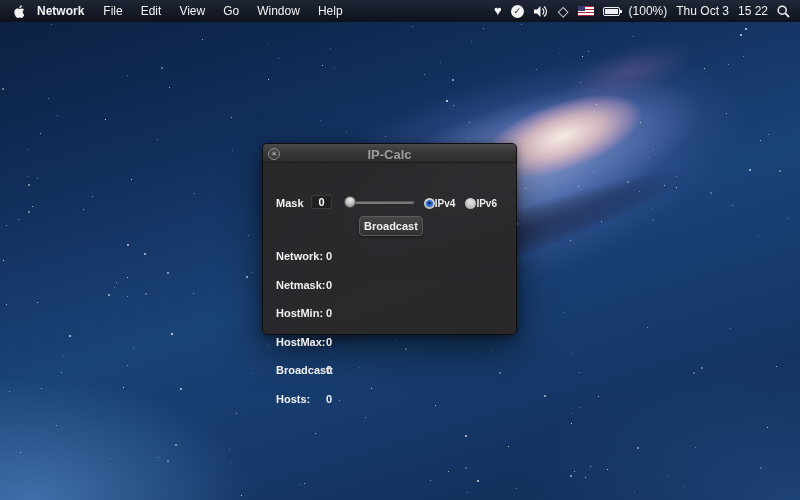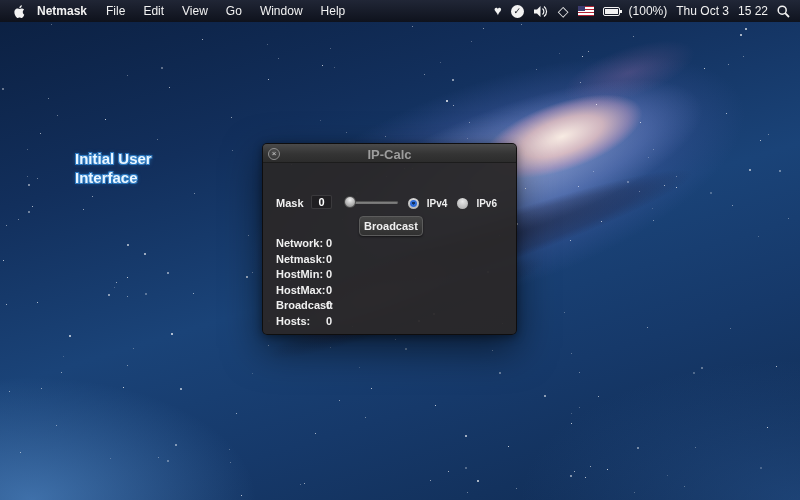--- a/index.html
+++ b/index.html
@@ -93,27 +93,27 @@
     box-shadow:inset 0 1px 1px rgba(0,0,0,.5); }
   .slider-knob { position:absolute; left:-1px; top:1px; width:12px; height:12px; border-radius:50%;
     background:radial-gradient(circle at 50% 30%, #efefef, #b3b3b3 55%, #7e7e7e);
     border:1px solid #4a4a4a; }
   .radio-group { display:flex; align-items:center; margin-left:10px; }
   .radio { width:11px; height:11px; border-radius:50%;
     background:radial-gradient(circle at 50% 32%, #e8e8e8, #b9b9b9 70%, #9a9a9a);
     display:inline-flex; align-items:center; justify-content:center; }
   .radio.sel::before { content:""; width:7px; height:7px; border-radius:50%;
     background:radial-gradient(circle at 50% 45%, #11315e 0 24%, #2e6bd6 30% 68%, #8ab8ff 100%); }
-  .radio-label { font-size:10px; font-weight:bold; margin:0 10px 0 8px; color:#eee; }
+  .radio-label { font-size:10px; font-weight:bold; margin:0 10px 0 0; color:#eee; }
   .calc-btn { position:absolute; left:96px; top:72px; width:64px; height:20px;
     background:linear-gradient(#464646, #303030); border:1px solid #5c5c5c; border-radius:4px;
     color:#f0f0f0; font-size:11px; font-weight:bold; font-family:inherit;
     box-shadow:0 1px 2px rgba(0,0,0,.5); cursor:default; }
   .results { position:absolute; left:13px; top:93px; display:flex; flex-direction:column; gap:3.5px; }
-  .result-row { position:relative; height:12px; font-size:11px; font-weight:bold; }
+  .result-row { position:relative; height:12px; font-size:11px; font-weight:bold;margin-top:13px; }
   .r-lbl { white-space:nowrap; }
   .r-val { position:absolute; left:50px; top:0; }
 </style>
 </head>
 <body>
 
 <div class="desktop">
   <div class="wallpaper">
     <div class="galaxy">
       <div class="g-halo"></div>
@@ -314,21 +314,21 @@
       <i class="star" style="left: 651.747px; top: 208.001px; height: 1px; width: 1px; opacity: 0.26;"></i>
     </div>
 
   <div class="menubar">
     <div class="mb-left">
       <span class="apple-wrap">
         <svg width="13" height="15" viewBox="0 0 14 16">
           <path fill="#f2f2f2" d="M11.6 8.6c0-1.7 1.4-2.5 1.4-2.5-.8-1.1-2-1.3-2.4-1.3-1-.1-2 .6-2.5.6-.5 0-1.3-.6-2.2-.6-1.1 0-2.2.7-2.8 1.7-1.2 2-.3 5 .8 6.7.6.8 1.2 1.7 2.1 1.7.8 0 1.1-.5 2.1-.5s1.3.5 2.2.5c.9 0 1.5-.8 2-1.6.6-.9.9-1.8.9-1.9 0 0-1.6-.7-1.6-2.8zM9.9 3.5c.5-.6.8-1.4.7-2.2-.7 0-1.6.5-2 1.1-.4.5-.8 1.3-.7 2.1.8 0 1.6-.4 2-1z"></path>
         </svg>
       </span>
-      <span class="mb-item app">Netmask</span>
+      <span class="mb-item app">Network</span>
       <span class="mb-item">File</span>
       <span class="mb-item">Edit</span>
       <span class="mb-item">View</span>
       <span class="mb-item">Go</span>
       <span class="mb-item">Window</span>
       <span class="mb-item">Help</span>
     </div>
     <div class="mb-right">
       <span class="s-icon heart">♥</span>
       <span class="check-circle">✓</span>
@@ -351,24 +351,20 @@
       <span class="s-text">15 22</span>
       <span class="s-icon">
         <svg width="13" height="13" viewBox="0 0 13 13">
           <circle cx="5.2" cy="5.2" r="4" stroke="#f2f2f2" stroke-width="1.5" fill="none"></circle>
           <line x1="8.2" y1="8.2" x2="12" y2="12" stroke="#f2f2f2" stroke-width="1.8"></line>
         </svg>
       </span>
     </div>
   </div>
 
-  <div class="annotation">
-    <div>Initial User</div>
-    <div>Interface</div>
-  </div>
 
   <div class="window">
     <div class="titlebar">
       <span class="closebtn">×</span>
       <span class="title">IP-Calc</span>
     </div>
 
 
     <div class="mask-row">
       <span class="lbl">Mask</span>

